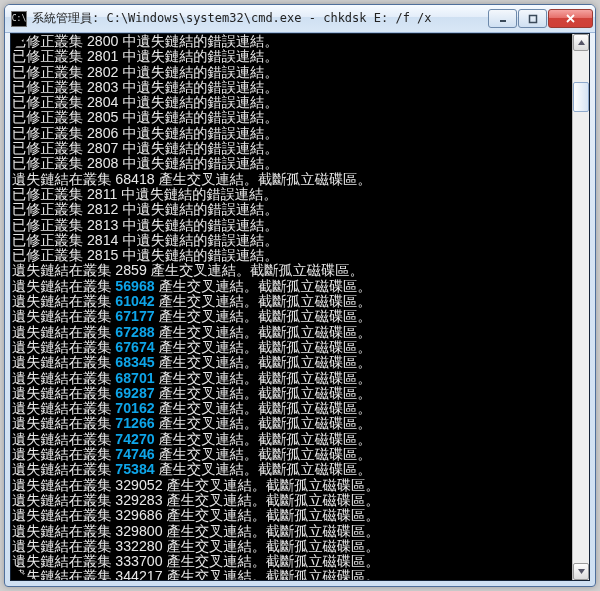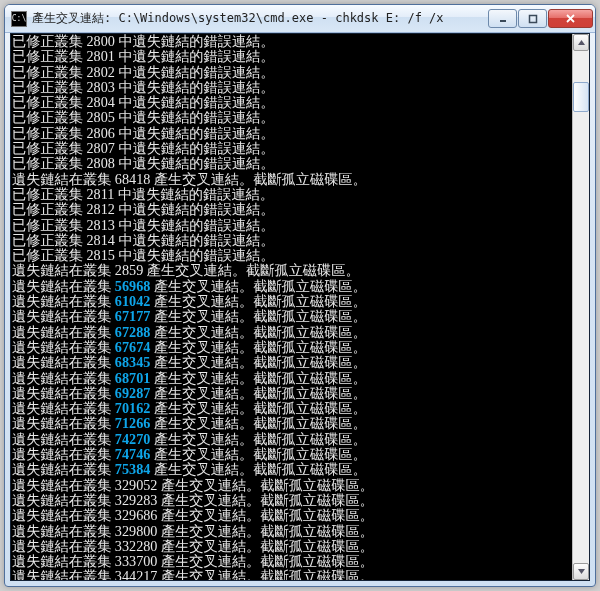--- a/index.html
+++ b/index.html
@@ -71,27 +71,28 @@
     background: #000;
     margin: 0 5px 5px 5px;
     border: 1px solid #142235;
     position: relative;
     overflow: hidden;
     display: flex;
   }
   .terminal {
     flex: 1;
     color: #e8e8e8;
-    font-family: Liberation Serif, serif;
+    font-family: Liberation Sans, sans-serif;
     font-size: 14.2px;
     line-height: 15.3px;
     letter-spacing: 0;
     white-space: pre;
     padding: 0 0 0 1px;
     overflow: hidden;
+    border-radius: 29px;
   }
   .ln { display:block; }
   .b { font-weight: bold; color:#0ea5e9; }
   .scrollbar {
     width: 17px;
     background: #efefef;
     border-left: 1px solid #bdbdbd;
     display: flex; flex-direction: column;
   }
   .sbbtn {
@@ -112,21 +113,21 @@
     border-radius:2px;
   }
 </style>
 </head>
 <body>
 
 <div class="window">
 
   <div class="titlebar">
     <div class="titleicon">C:\</div>
-    <div class="titletext">產生交叉連結: C:\Windows\system32\cmd.exe - chkdsk  E: /f /x</div>
+    <div class="titletext">系統管理員: C:\Windows\system32\cmd.exe - chkdsk  E: /f /x</div>
     <div class="winbtns">
       <div class="winbtn">
         <svg width="10" height="10">
             <line x1="2" y1="7" x2="8" y2="7" stroke="#3a4a5a" stroke-width="2"></line>
           </svg>
       </div>
       <div class="winbtn">
         <svg width="10" height="10">
             <rect x="1.5" y="1.5" width="7" height="7" fill="none" stroke="#3a4a5a" stroke-width="1.5"></rect>
           </svg>

